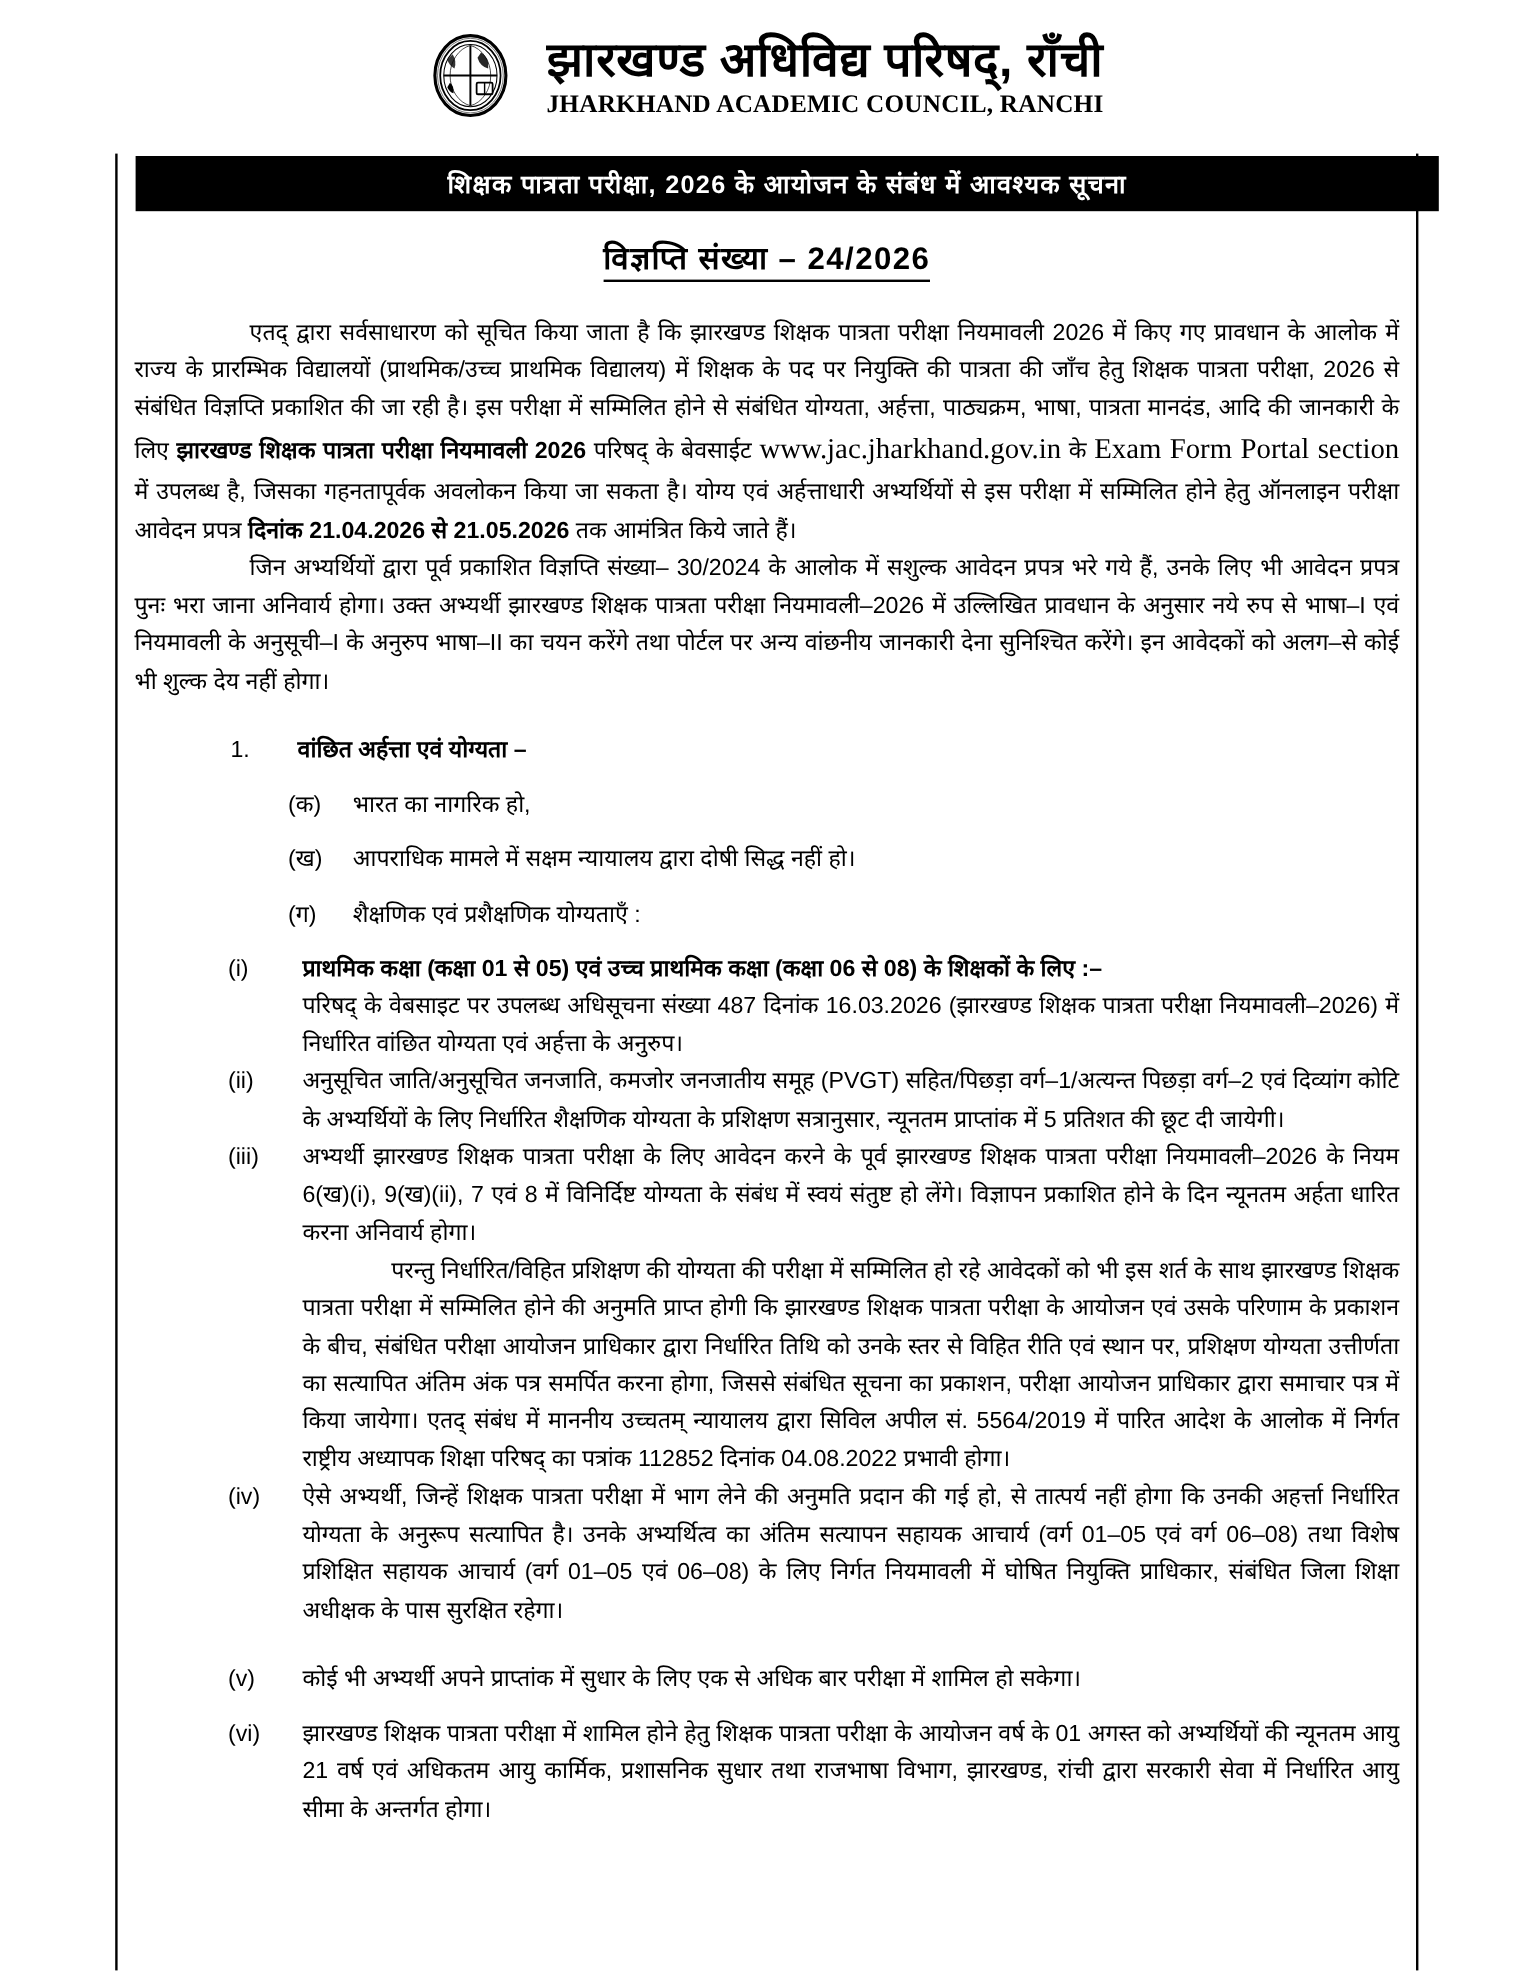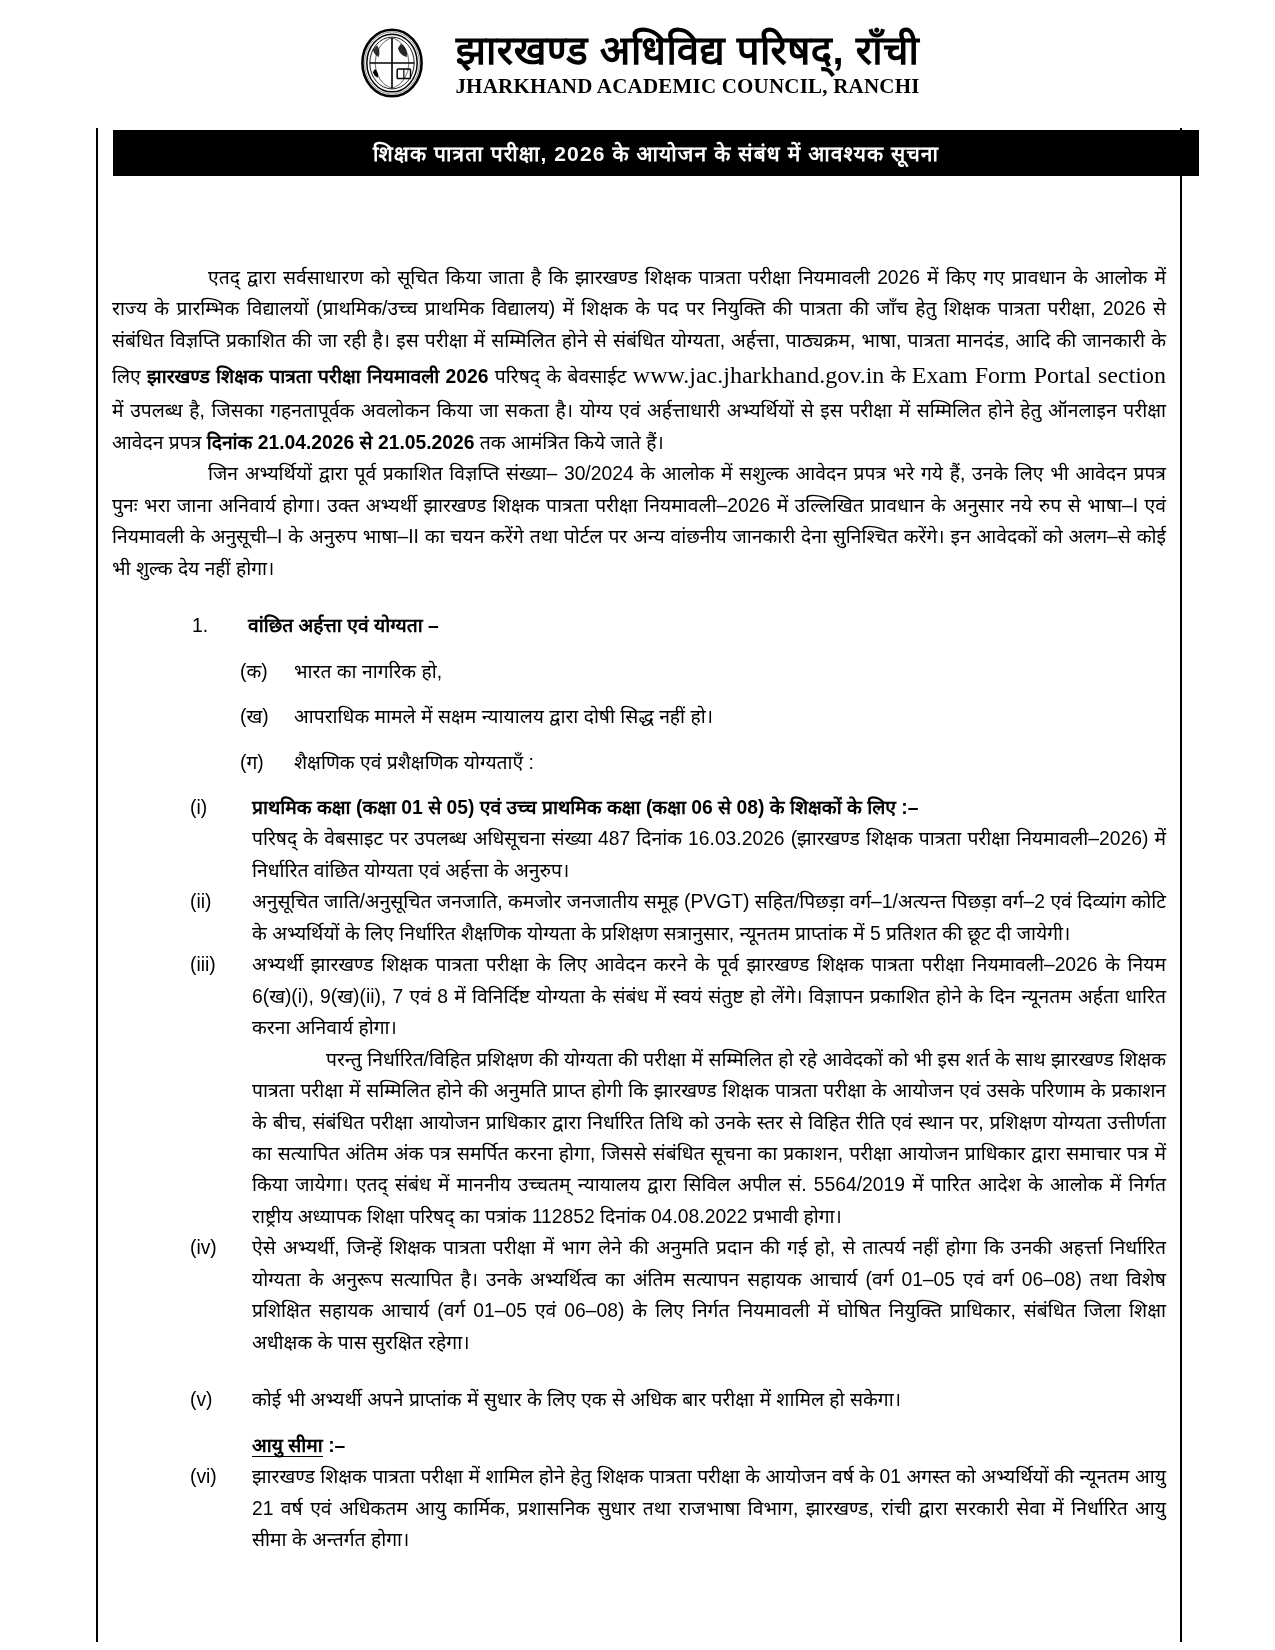--- a/index.html
+++ b/index.html
@@ -207,20 +207,23 @@
       <div class="title-en">JHARKHAND ACADEMIC COUNCIL, RANCHI</div>
     </div>
   </div>
 
   <div class="doc-frame"></div>
 
   <div class="banner">
     <span class="banner-text">शिक्षक पात्रता परीक्षा, 2026 के आयोजन के संबंध में आवश्यक सूचना</span>
   </div>
 
+  <div class="notice-no-wrap">
+    <span class="notice-no">विज्ञप्ति संख्या – 24/2026</span>
+  </div>
 
   <div class="body-area">
 
     <p class="para"><span>एतद् द्वारा सर्वसाधारण को सूचित किया जाता है कि झारखण्ड शिक्षक पात्रता परीक्षा नियमावली 2026 में किए गए प्रावधान के आलोक में राज्य के प्रारम्भिक विद्यालयों (प्राथमिक/उच्च प्राथमिक विद्यालय) में शिक्षक के पद पर नियुक्ति की पात्रता की जाँच हेतु शिक्षक पात्रता परीक्षा, 2026 से संबंधित विज्ञप्ति प्रकाशित की जा रही है। इस परीक्षा में सम्मिलित होने से संबंधित योग्यता, अर्हत्ता, पाठ्यक्रम, भाषा, पात्रता मानदंड, आदि की जानकारी के लिए </span><b>झारखण्ड शिक्षक पात्रता परीक्षा नियमावली 2026</b><span> परिषद् के बेवसाईट </span><span class="en">www.jac.jharkhand.gov.in</span><span> के </span><span class="en">Exam Form Portal section</span><span> में उपलब्ध है, जिसका गहनतापूर्वक अवलोकन किया जा सकता है। योग्य एवं अर्हत्ताधारी अभ्यर्थियों से इस परीक्षा में सम्मिलित होने हेतु ऑनलाइन परीक्षा आवेदन प्रपत्र </span><b>दिनांक 21.04.2026 से 21.05.2026</b><span> तक आमंत्रित किये जाते हैं।</span></p>
 
     <p class="para">जिन अभ्यर्थियों द्वारा पूर्व प्रकाशित विज्ञप्ति संख्या– 30/2024 के आलोक में सशुल्क आवेदन प्रपत्र भरे गये हैं, उनके लिए भी आवेदन प्रपत्र पुनः भरा जाना अनिवार्य होगा। उक्त अभ्यर्थी झारखण्ड शिक्षक पात्रता परीक्षा नियमावली–2026 में उल्लिखित प्रावधान के अनुसार नये रुप से भाषा–I एवं नियमावली के अनुसूची–I के अनुरुप भाषा–II का चयन करेंगे तथा पोर्टल पर अन्य वांछनीय जानकारी देना सुनिश्चित करेंगे। इन आवेदकों को अलग–से कोई भी शुल्क देय नहीं होगा।</p>
 
     <div class="gap-md"></div>
 
     <div class="row lvl1">
@@ -279,24 +282,20 @@
 
     <div class="gap-md"></div>
 
     <div class="row lvl3">
       <div class="marker">(v)</div>
       <div class="content nojust">कोई भी अभ्यर्थी अपने प्राप्तांक में सुधार के लिए एक से अधिक बार परीक्षा में शामिल हो सकेगा।</div>
     </div>
 
     <div class="gap-sm"></div>
 
-    <div class="row lvl3">
-      <div class="marker"></div>
-      <div class="content nojust"><span class="underline-b">आयु सीमा</span><b> :–</b></div>
-    </div>
 
     <div class="row lvl3">
       <div class="marker">(vi)</div>
       <div class="content">झारखण्ड शिक्षक पात्रता परीक्षा में शामिल होने हेतु शिक्षक पात्रता परीक्षा के आयोजन वर्ष के 01 अगस्त को अभ्यर्थियों की न्यूनतम आयु 21 वर्ष एवं अधिकतम आयु कार्मिक, प्रशासनिक सुधार तथा राजभाषा विभाग, झारखण्ड, रांची द्वारा सरकारी सेवा में निर्धारित आयु सीमा के अन्तर्गत होगा।</div>
     </div>
 
   </div>
 </div>
 
 </body></html>

